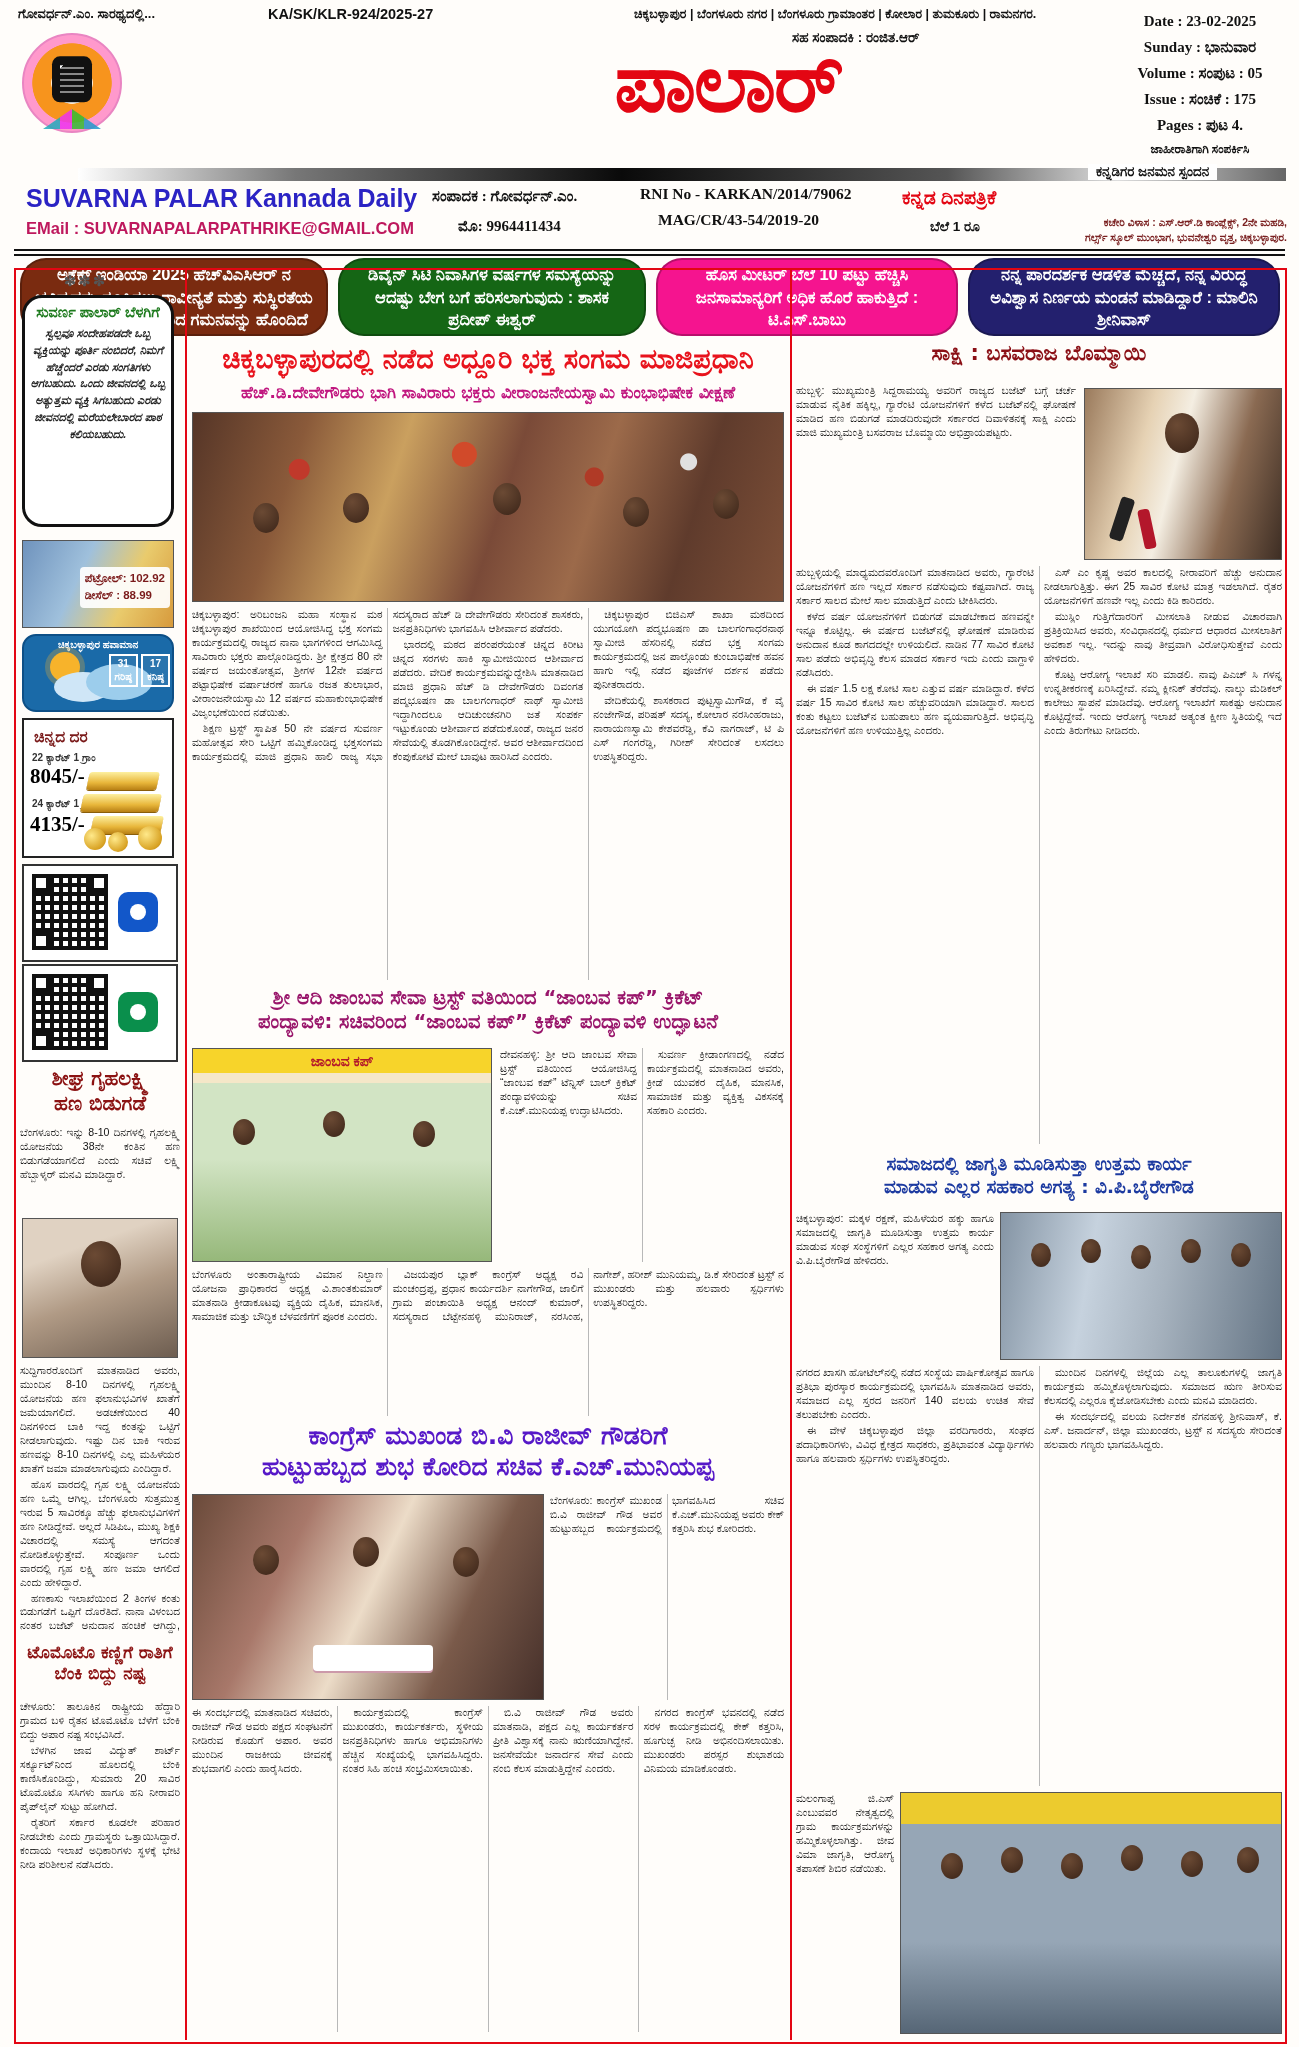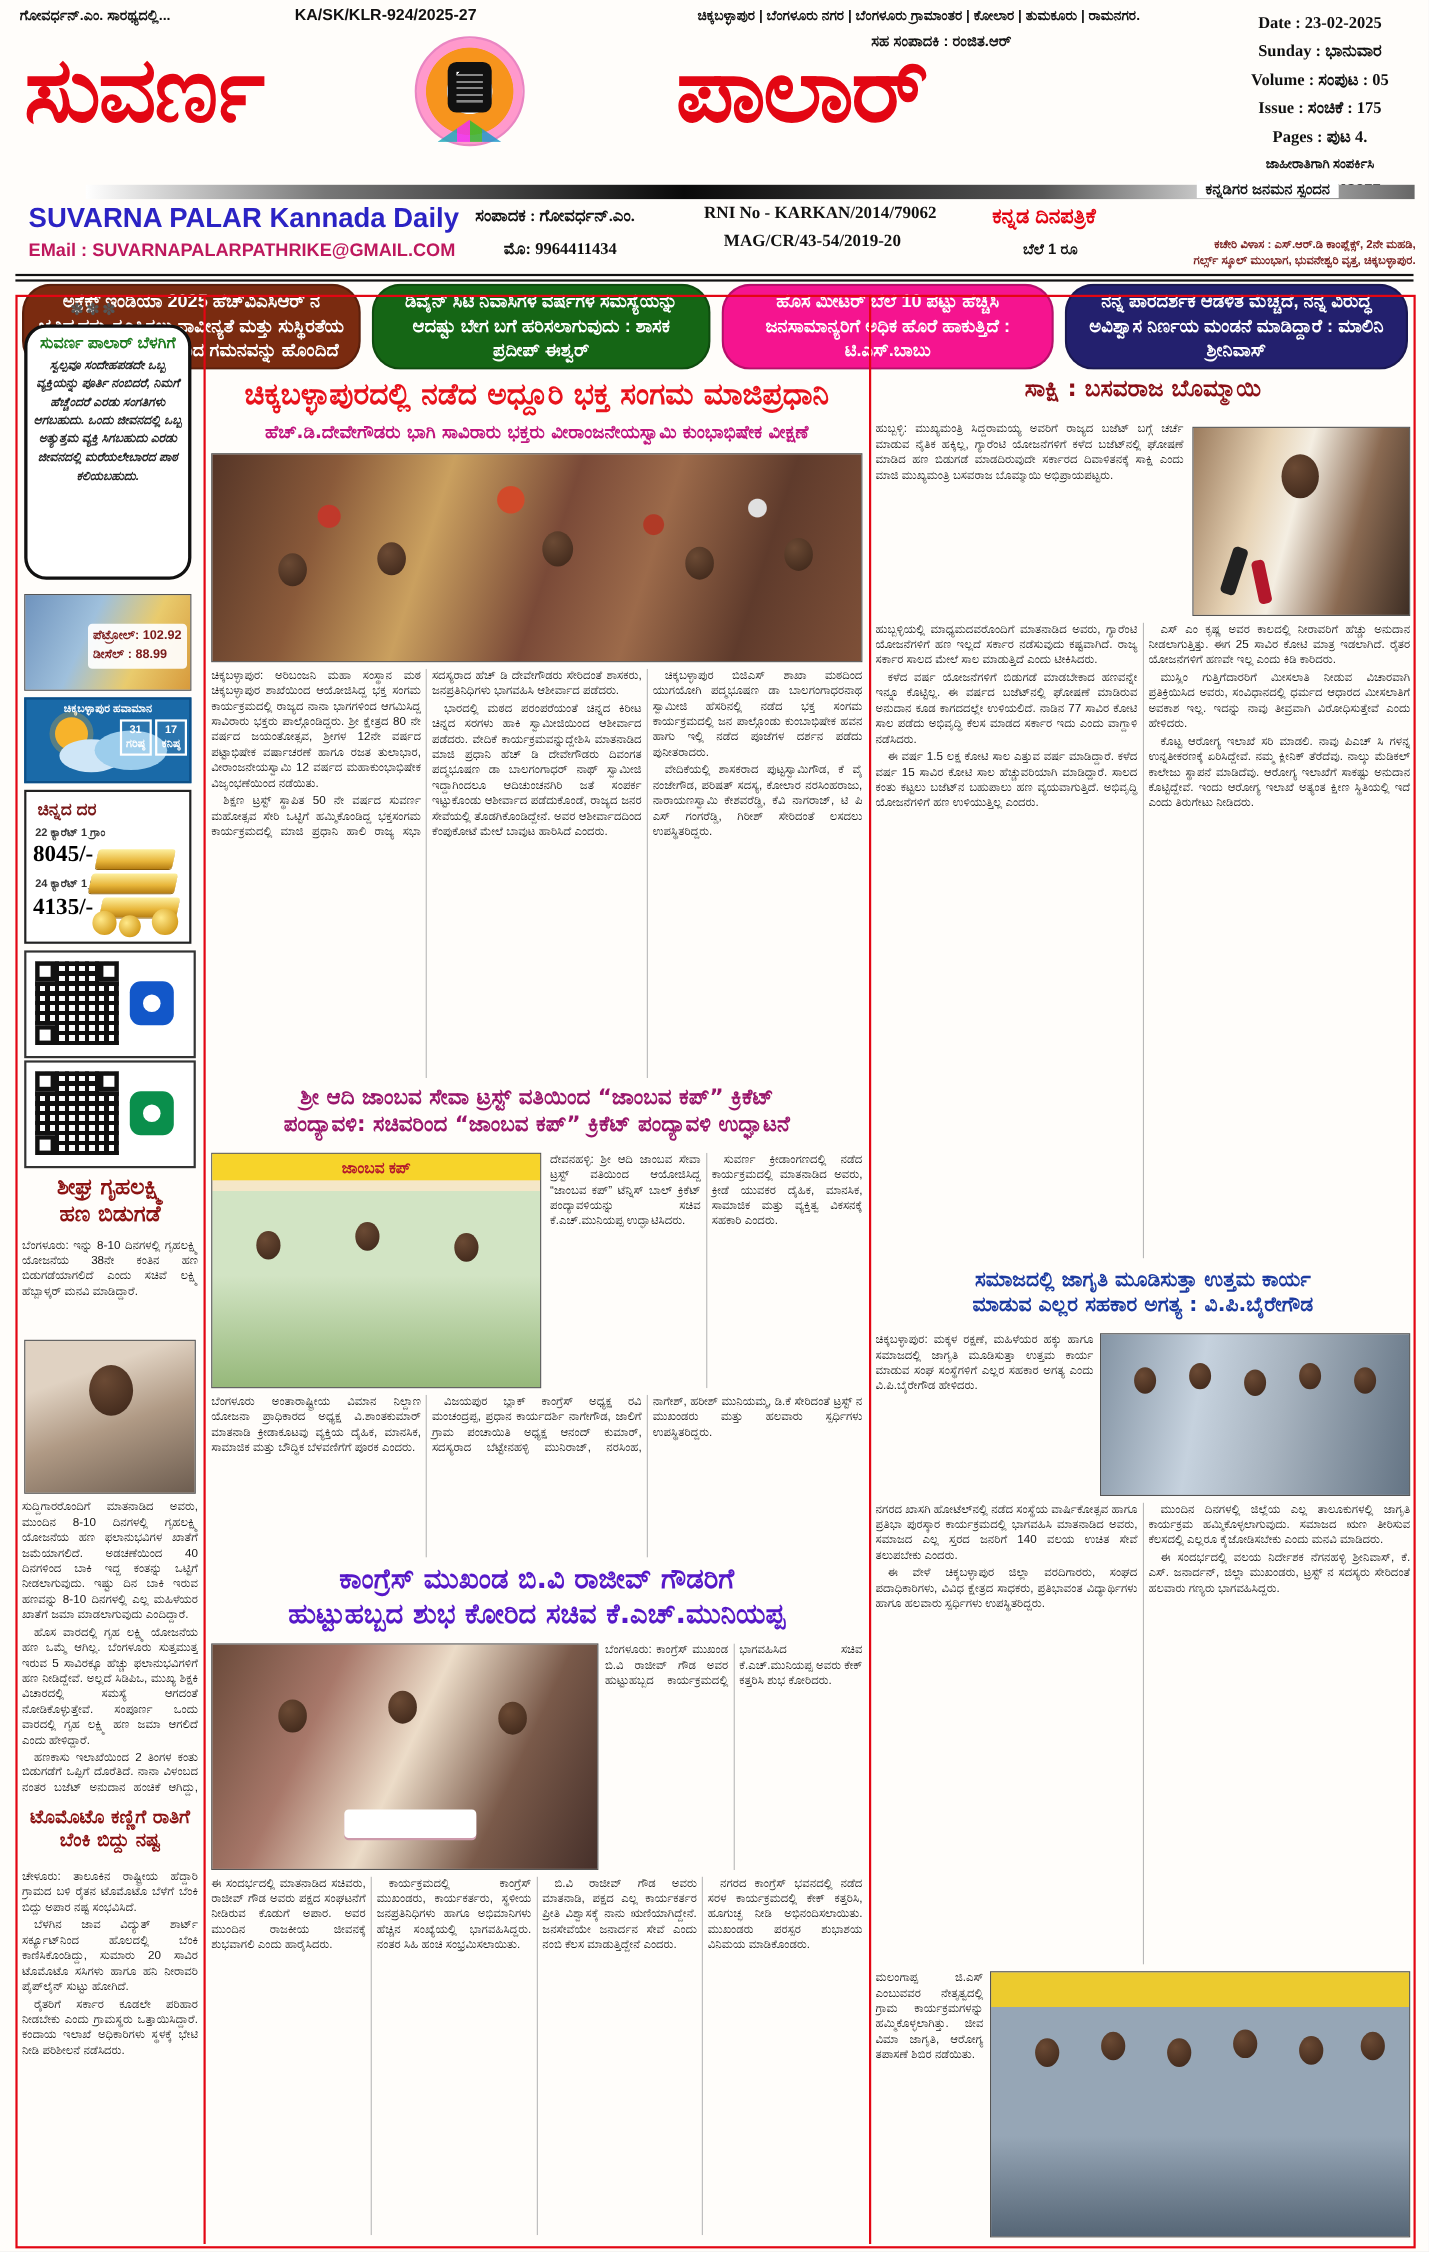--- a/index.html
+++ b/index.html
@@ -98,21 +98,20 @@
 <body>
 
 <div class="page">
 
   <div class="t b" style="left:18px;top:6px;font-size:13px;">ಗೋವರ್ಧನ್.ಎಂ. ಸಾರಥ್ಯದಲ್ಲಿ...</div>
   <div class="t b" style="left:268px;top:6px;font-size:14.5px;">KA/SK/KLR-924/2025-27</div>
   <div class="t b" style="left:634px;top:7px;font-size:12.5px;">ಚಿಕ್ಕಬಳ್ಳಾಪುರ | ಬೆಂಗಳೂರು ನಗರ | ಬೆಂಗಳೂರು ಗ್ರಾಮಾಂತರ | ಕೋಲಾರ | ತುಮಕೂರು | ರಾಮನಗರ.</div>
   <div class="t b" style="left:792px;top:30px;font-size:13.5px;">ಸಹ ಸಂಪಾದಕಿ : ರಂಜಿತ.ಆರ್</div>
 
   <div class="mast">
-    <span class="mast-word">ಸುವರ್ಣ</span>
     <span class="logo">
         <span class="emblem"></span>
         <span class="book"></span>
       </span>
     <span class="mast-word">ಪಾಲಾರ್</span>
   </div>
 
   <div class="hdr-right">
     <div>Date : 23-02-2025</div>
     <div>Sunday : ಭಾನುವಾರ</div>
@@ -155,21 +154,21 @@
     <div class="quote-text">ಸ್ವಲ್ಪವೂ ಸಂದೇಹಪಡದೇ ಒಬ್ಬ ವ್ಯಕ್ತಿಯನ್ನು ಪೂರ್ತಿ ನಂಬಿದರೆ, ನಿಮಗೆ ಹೆಚ್ಚೆಂದರೆ ಎರಡು ಸಂಗತಿಗಳು ಆಗಬಹುದು. ಒಂದು ಜೀವನದಲ್ಲಿ ಒಬ್ಬ ಅತ್ಯುತ್ತಮ ವ್ಯಕ್ತಿ ಸಿಗಬಹುದು ಎರಡು ಜೀವನದಲ್ಲಿ ಮರೆಯಲೇಬಾರದ ಪಾಠ ಕಲಿಯಬಹುದು.</div>
   </div>
 
   <div class="panel photo ph-petrol" style="left:22px;top:540px;width:152px;height:88px;">
     <div class="fuel-tag">
       <div>ಪೆಟ್ರೋಲ್: 102.92</div>
       <div>ಡೀಸೆಲ್ : 88.99</div>
     </div>
   </div>
 
-  <div class="panel weather" style="left:22px;top:634px;width:152px;height:78px;">
+  <div class="panel weather" style="left:22px;top:634px;width:152px;height:78px;border-radius:14px;">
     <div class="t b" style="left:34px;top:3px;font-size:10px;color:#fff;position:absolute;">ಚಿಕ್ಕಬಳ್ಳಾಪುರ ಹವಾಮಾನ</div>
     <div class="sun"></div>
     <div class="cloud" style="left:30px;top:36px;width:58px;height:30px;"></div>
     <div class="cloud" style="left:62px;top:28px;width:66px;height:36px;background:#9ccdec;"></div>
     <div class="temp-box" style="right:34px;top:18px;">
       <div>31</div>
       <div>ಗರಿಷ್ಠ</div>
     </div>
     <div class="temp-box" style="right:2px;top:18px;">
       <div>17</div>

